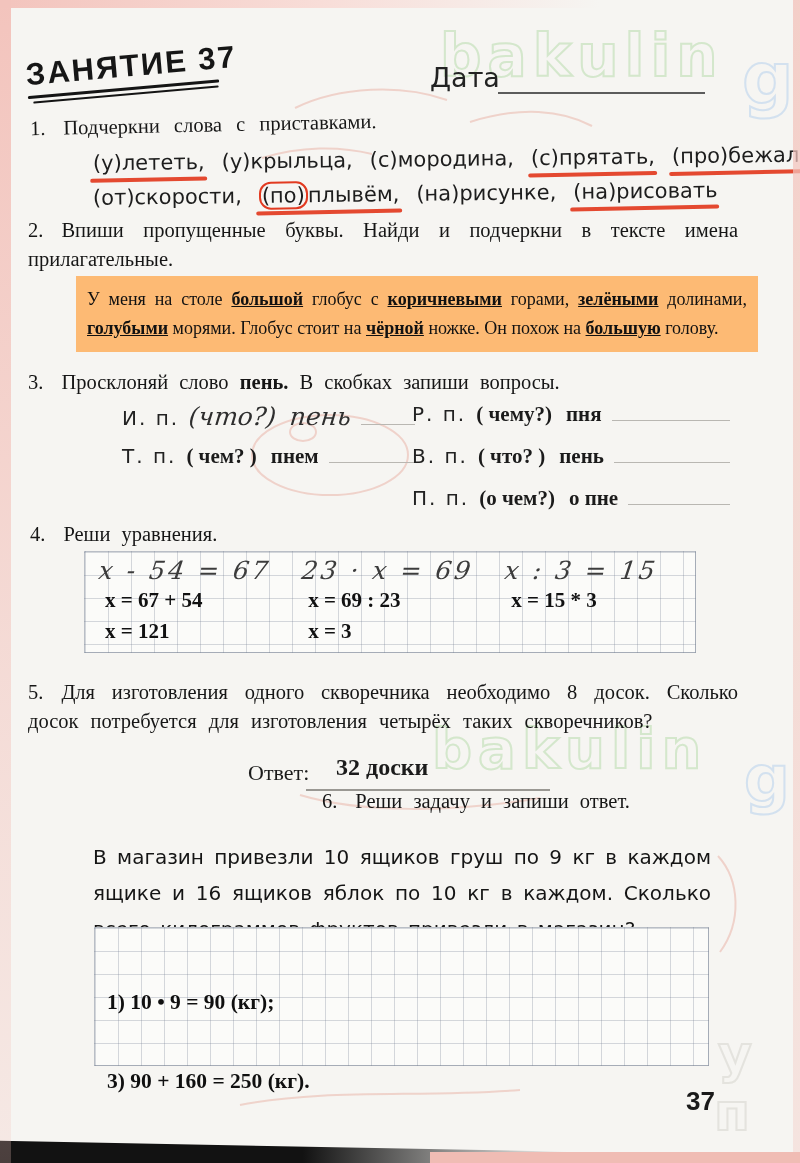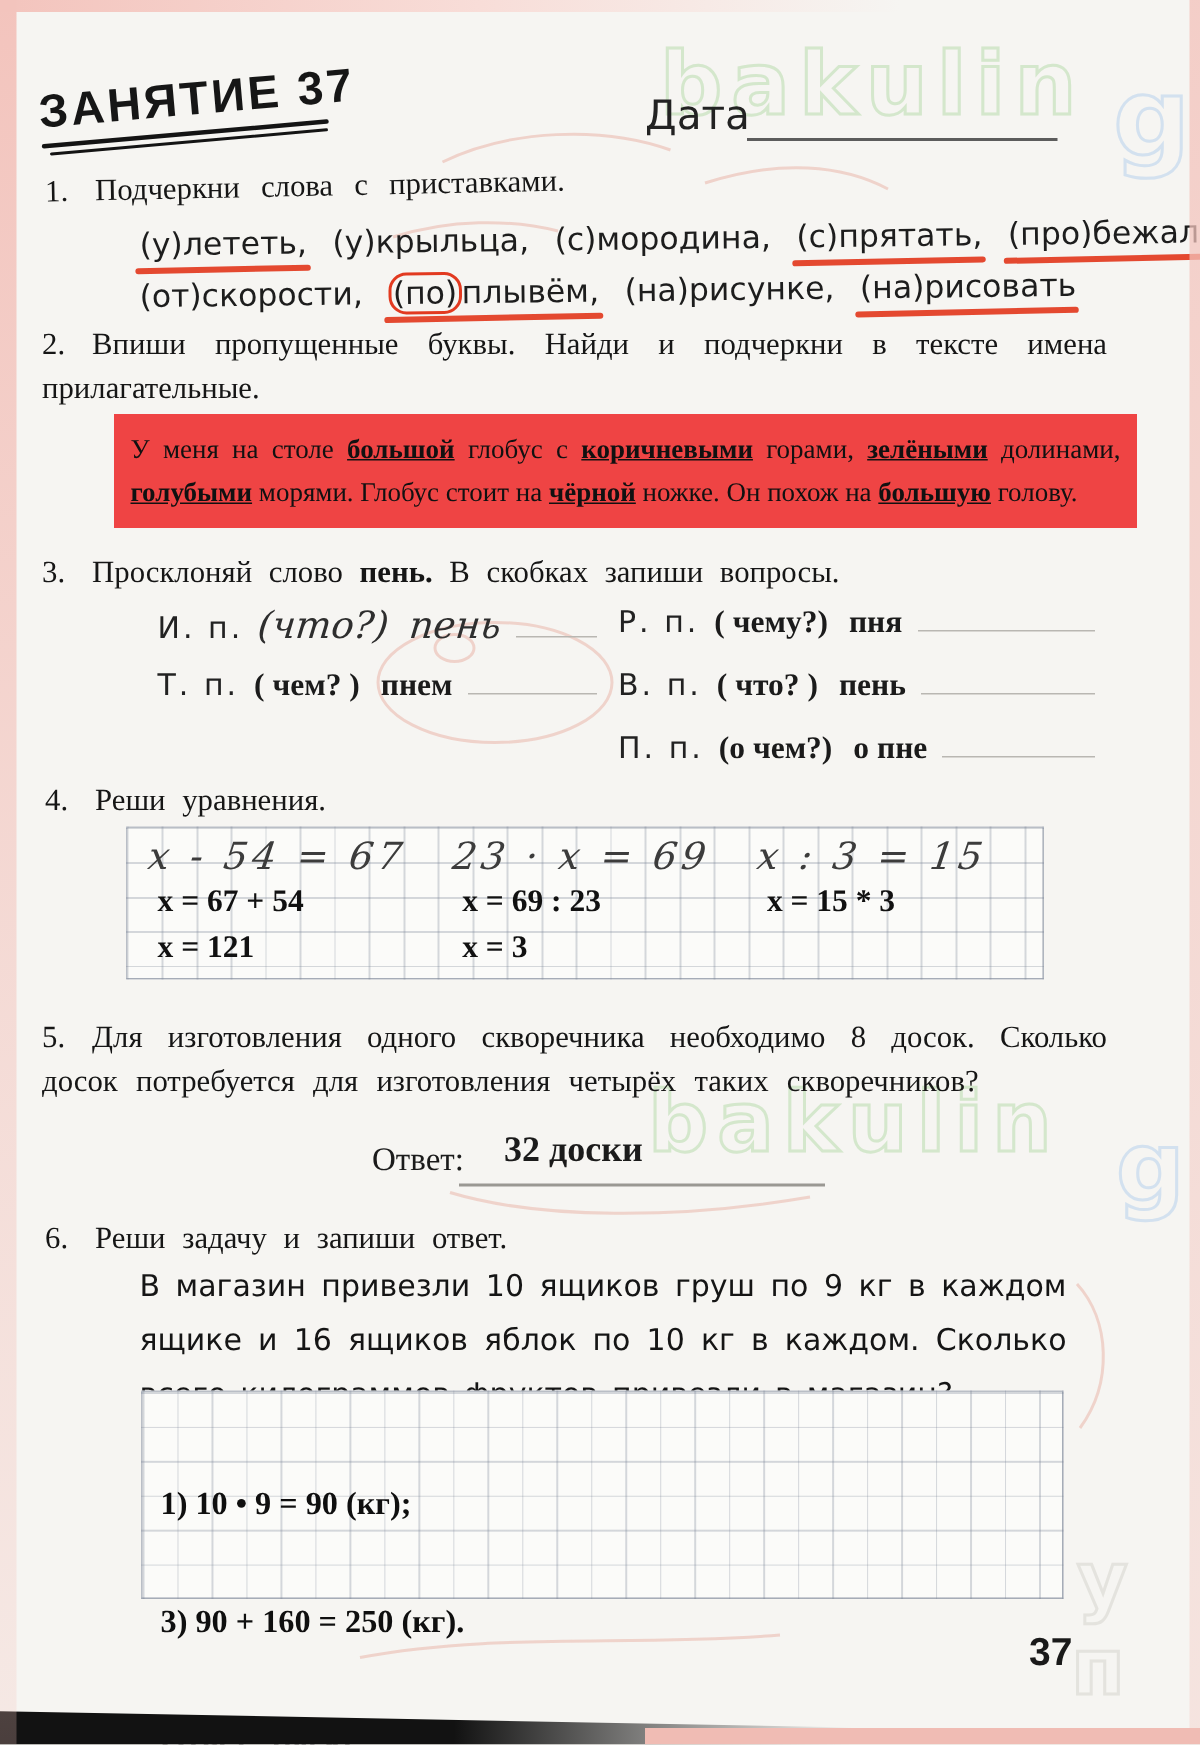--- a/index.html
+++ b/index.html
@@ -44,21 +44,21 @@
   .just{text-align:justify;}
   .ws6{word-spacing:6px;} .ws9{word-spacing:9px;}
   
   .word-line{position:absolute;display:flex;gap:17px;
     font-family:"DejaVu Sans",sans-serif;font-size:21px;color:#1d1d1d;}
   .word{position:relative;white-space:nowrap;}
   .word.marked::after{content:"";position:absolute;left:-3px;right:-2px;bottom:-6px;height:3.5px;
     background:var(--accent-red);border-radius:2px;transform:rotate(-.5deg);opacity:.92;}
   .prefix.circled{border:2.5px solid var(--accent-red);border-radius:12px;padding:0 1px;margin:-2px 0;}
   
-  .passage{position:absolute;left:76px;top:276px;width:660px;background:#ef4444;
+  .passage{position:absolute;left:76px;top:276px;width:660px;background:#fdba74;
     padding:9px 11px 10px;font-size:18px;line-height:28.5px;text-align:justify;color:#111;}
   .passage .adj{font-weight:bold;text-decoration:underline;}
   
   .decl-col{position:absolute;display:flex;flex-direction:column;gap:12px;}
   .case-row{display:flex;align-items:baseline;height:30px;}
   .case-label{font-family:"DejaVu Sans",sans-serif;font-size:20px;letter-spacing:2px;
     color:#222;margin-right:10px;white-space:nowrap;}
   .case-row .q{font-weight:bold;font-size:21px;white-space:nowrap;}
   .case-row .ans{font-weight:bold;font-size:21px;margin-left:14px;white-space:nowrap;}
   .case-row.cursive .q,.case-row.cursive .ans{
@@ -146,21 +146,21 @@
   <p class="ex-head just ws6" style="left:28px;top:216px;width:710px;">
     <span class="num">2.</span><span>Впиши пропущенные буквы. Найди и подчеркни в тексте имена прилагательные.</span>
   </p>
   <div class="passage"><span>У меня на столе </span><span class="adj">большой</span><span> глобус с </span><span class="adj">коричневыми</span><span> горами, </span><span class="adj">зелёными</span><span> долинами, </span><span class="adj">голубыми</span><span> морями. Глобус стоит на </span><span class="adj">чёрной</span><span> ножке. Он похож на </span><span class="adj">большую</span><span> голову.</span></div>
 
   <p class="ex-head ws6" style="left:28px;top:368px;width:710px;">
     <span class="num">3.</span><span>Просклоняй слово</span>
     <b>пень.</b>
     <span>В скобках запиши вопросы.</span>
   </p>
-  <div class="decl-col" style="left:105px;top:402px;width:295px;">
+  <div class="decl-col" style="left:122px;top:402px;width:295px;">
       <div class="case-row cursive">
         <span class="case-label">И. п.</span>
         <span class="q">(что?)</span>
         <span class="ans">пень</span>
         <div class="ans-line"></div>
       </div>
       <div class="case-row bold">
         <span class="case-label">Т. п.</span>
         <span class="q">( чем? )</span>
         <span class="ans">пнем</span>
@@ -210,21 +210,21 @@
       </div>
   </div>
 
   <p class="ex-head just" style="left:28px;top:678px;width:710px;word-spacing:7px;">
     <span class="num">5.</span><span>Для изготовления одного скворечника необходимо 8 досок. Сколько досок потребуется для изготовления четырёх таких скворечников?</span>
   </p>
   <span class="answer-label">Ответ:</span>
   <span class="answer-value">32 доски</span>
   <div class="answer-line"></div>
 
-  <p class="ex-head ws6" style="left:30px;top:812px;width:600px;">
+  <p class="ex-head ws6" style="left:30px;top:787px;width:600px;text-align:right;">
     <span class="num">6.</span><span>Реши задачу и запиши ответ.</span>
   </p>
   <div class="problem">В магазин привезли 10 ящиков груш по 9 кг в каждом ящике и 16 ящиков яблок по 10 кг в каждом. Сколько всего килограммов фруктов привезли в магазин?</div>
   <div class="grid-box" style="left:94px;top:927px;width:613px;height:137px;">
     <div class="solution">
     <div class="sol-line">1) 10 • 9 = 90 (кг);</div>
         <div class="sol-line">3) 90 + 160 = 250 (кг).</div>
         <div class="sol-line">Ответ: 180 кг</div>
       </div>
   </div>

